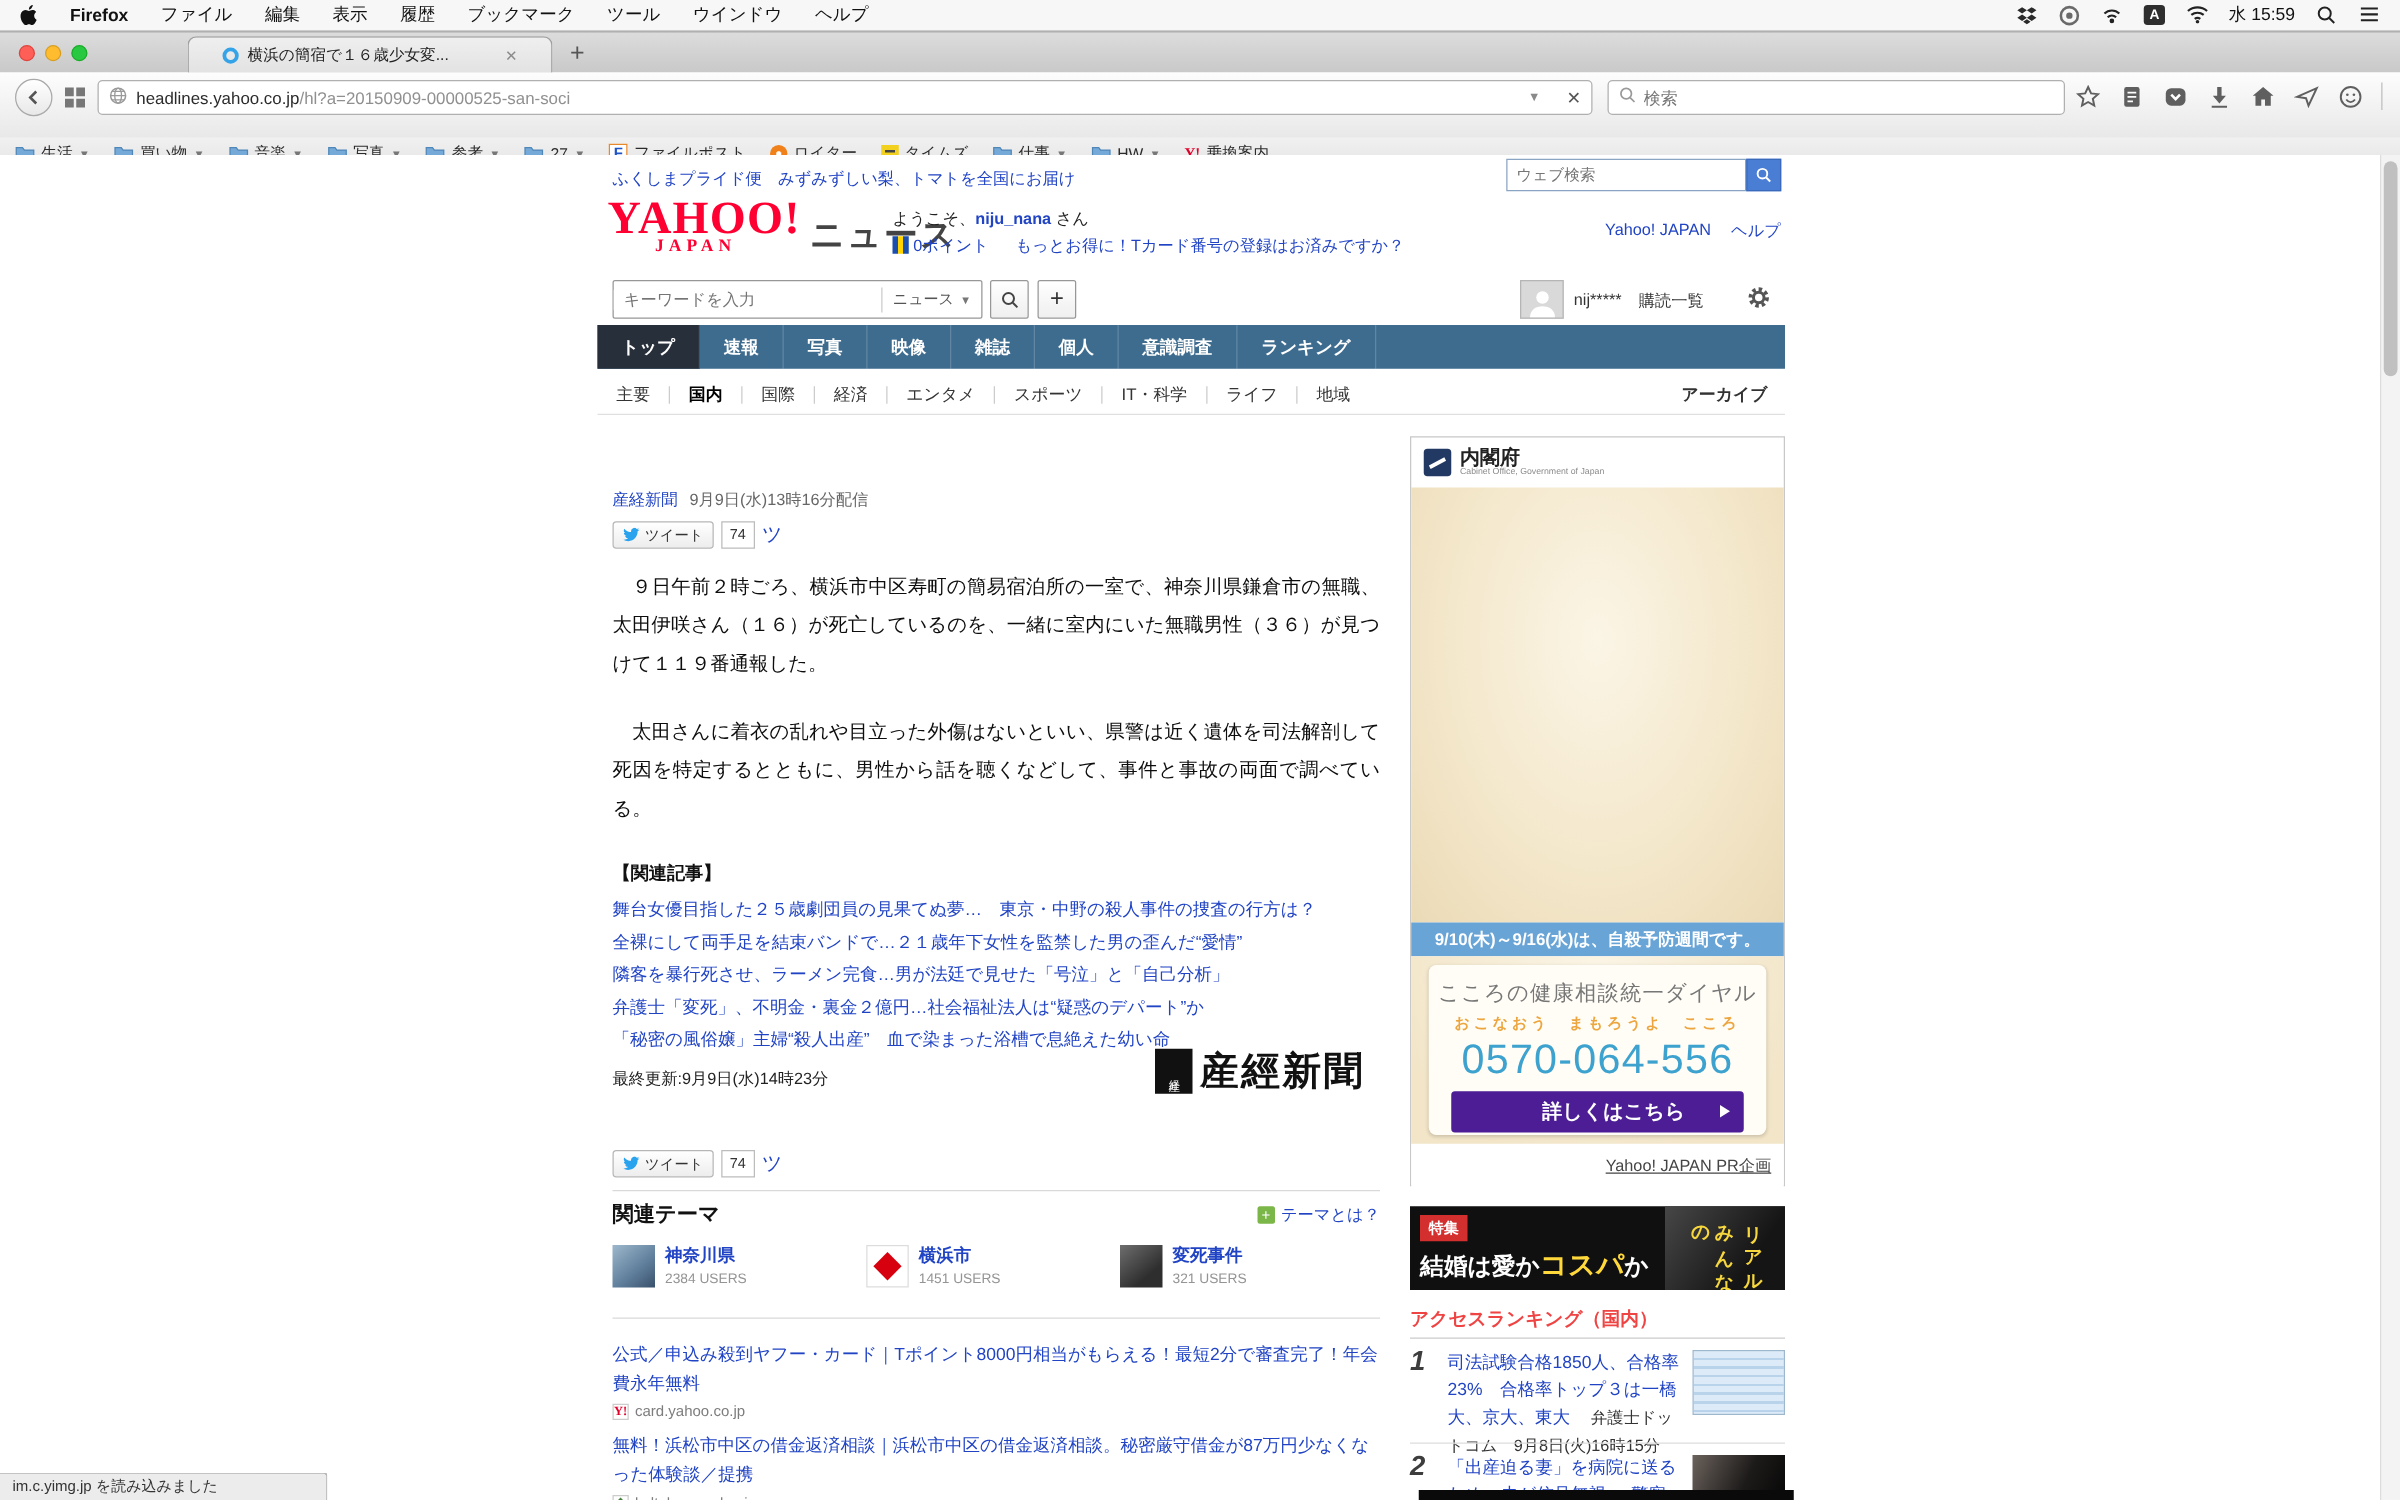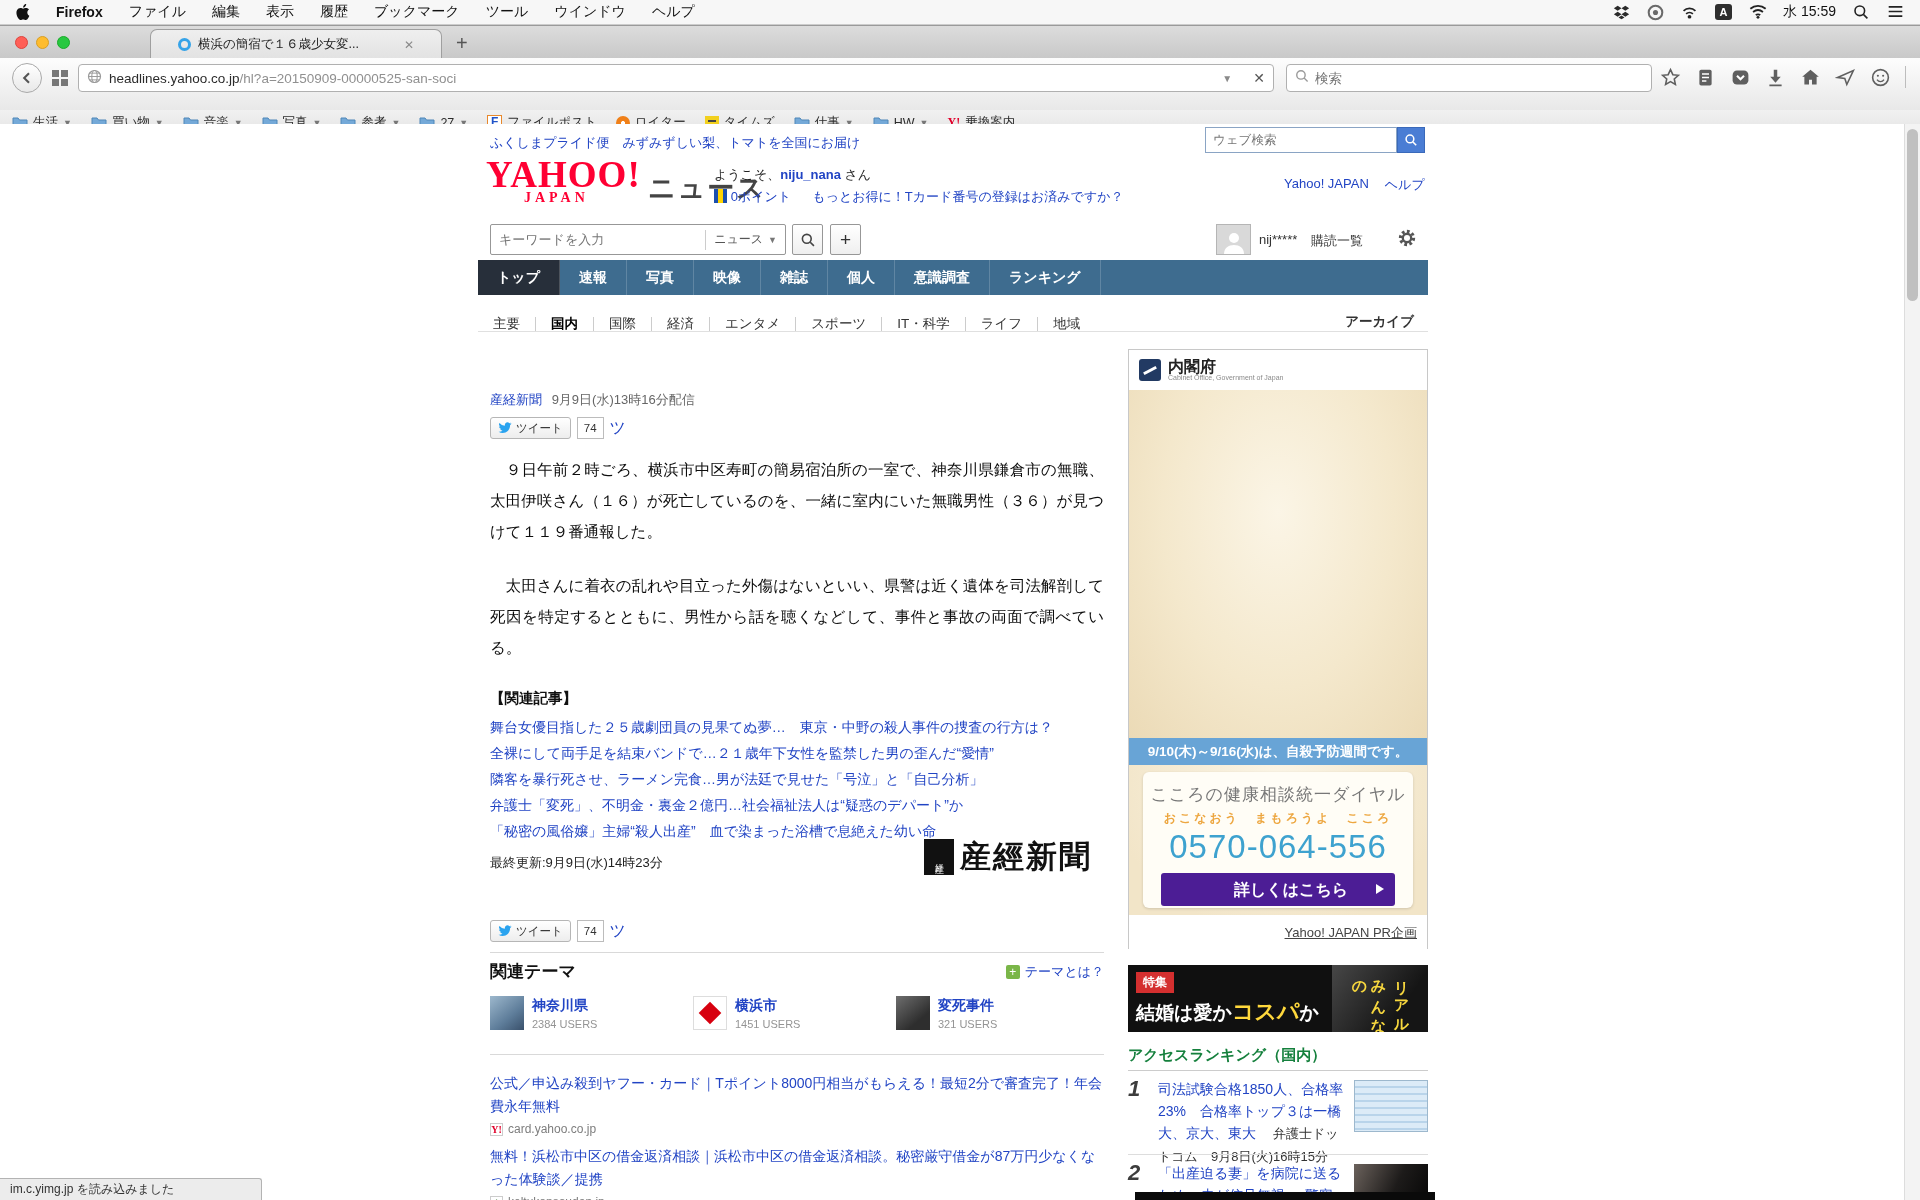--- a/index.html
+++ b/index.html
@@ -75,21 +75,21 @@
   .nsearch { position:absolute; left:490px; top:100px; width:296px; height:31px; border:1px solid #979797; border-radius:2px;
              background:#fff; display:flex; align-items:center; }
   .nsearch input { border:none; outline:none; flex:1; font-size:13px; padding:0 8px; font-family:Liberation Serif, serif; }
   .nscope { border-left:1px solid #ccc; color:#555; font-size:12px; padding:0 8px; display:flex; gap:5px; align-items:center; height:20px; }
   .sqbtn { position:absolute; top:100px; width:31px; height:31px; border:1px solid #979797; border-radius:2px;
            background:linear-gradient(#fff,#efefef); display:flex; align-items:center; justify-content:center; font-size:19px; color:#333; }
 
   .navbar { position:absolute; left:478px; top:136px; width:950px; height:35px; background:#3e6c8f; display:flex; }
   .navtab { color:#fff; font-size:14px; font-weight:bold; line-height:35px; padding:0 19px; border-right:1px solid rgba(255,255,255,.18); }
   .navtab.active { background:#272f3a; }
-  .subnav { position:absolute; left:478px; top:176px; width:950px; height:32px; display:flex; align-items:flex-end;
+  .subnav { position:absolute; left:478px; top:176px; width:950px; height:32px; display:flex; align-items:center;
             font-size:13.5px; color:#333; border-bottom:1px solid #e0e0e0; }
   .subnav span.it { padding:0 15px; border-right:1px solid #ccc; line-height:14px; }
   .subnav span.it:last-of-type { border-right:none; }
   .subnav .active { font-weight:bold; color:#000; }
   .archive { margin-left:auto; padding-right:14px; font-weight:bold; color:#333; }
 
   .atitle { position:absolute; left:490px; top:226px; font-size:26px; font-weight:bold; color:#000; letter-spacing:1px; }
   .byline { position:absolute; left:490px; top:267px; font-size:13px; }
   .tweetrow { position:absolute; left:490px; display:flex; align-items:center; gap:6px; }
   .twbtn { display:inline-flex; align-items:center; gap:4px; height:22px; padding:0 7px; border:1px solid #b6b6b6;
@@ -143,21 +143,21 @@
   .adfoot { height:35px; background:#fff; text-align:right; font-size:13px; color:#444; line-height:35px; padding-right:10px;text-decoration:underline; }
 
   .featad { position:absolute; left:1128px; top:841px; width:300px; height:67px; background:#101010; overflow:hidden; }
   .feattag { position:absolute; left:8px; top:7px; background:#d42f2f; color:#fff; font-size:12px; font-weight:bold; padding:2px 7px; }
   .feattitle { position:absolute; left:8px; top:32px; color:#fff; font-size:19px; font-weight:bold; white-space:nowrap; }
   .feattitle .y { color:#ffd83c; font-size:22px; }
   .featimg { position:absolute; right:0; top:0; width:96px; height:67px; background:linear-gradient(125deg,#474747,#151515 70%);
              display:flex; justify-content:center; gap:4px; padding-top:5px; }
   .featimg span { writing-mode:vertical-rl; color:#f7d73e; font-size:15px; font-weight:bold; letter-spacing:2px; }
 
-  .rankhead { position:absolute; left:1128px; top:922px; font-size:15px; font-weight:bold; color:#15803d; }
+  .rankhead { position:absolute; left:1128px; top:922px; font-size:15px; font-weight:bold; color:#ef4444; }
   .rankhr { position:absolute; left:1128px; top:946px; width:300px; border-top:1px solid #ccc; }
   .rankitem { position:absolute; left:1128px; width:300px; font-size:14px; line-height:22px; }
   .ranknum { float:left; width:26px; font-size:22px; font-weight:bold; font-style:italic; color:#3d3d3d; }
   .rankbody { margin-left:30px; }
   .rankthumb { float:right; margin:2px 0 4px 8px; }
   .ranksrc { color:#333; font-size:13px; }
   .thumb-table { width:74px; height:52px; background:repeating-linear-gradient(#dcebf7 0 5px,#b9d4ea 5px 7px); border:1px solid #9db8cd; }
   .thumb-dark { width:74px; height:46px; background:linear-gradient(115deg,#6b625c 0%,#1d1b1a 55%,#050505 100%); }
   .blackstrip { position:absolute; left:1135px; top:1068px; width:300px; height:8px; background:#0a0a0a; }
 

